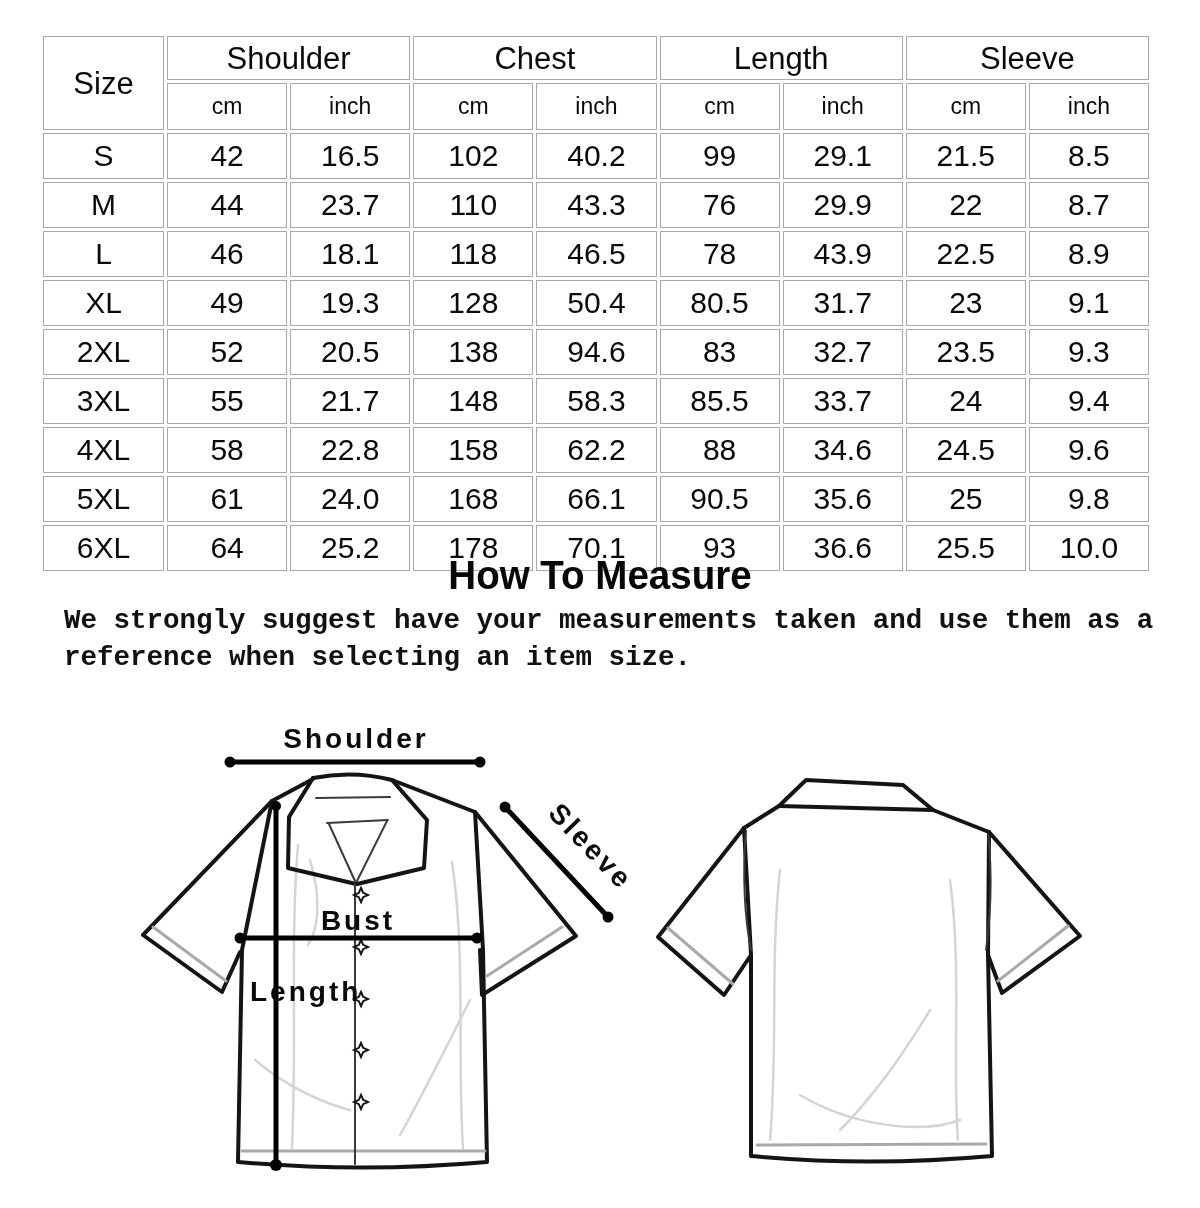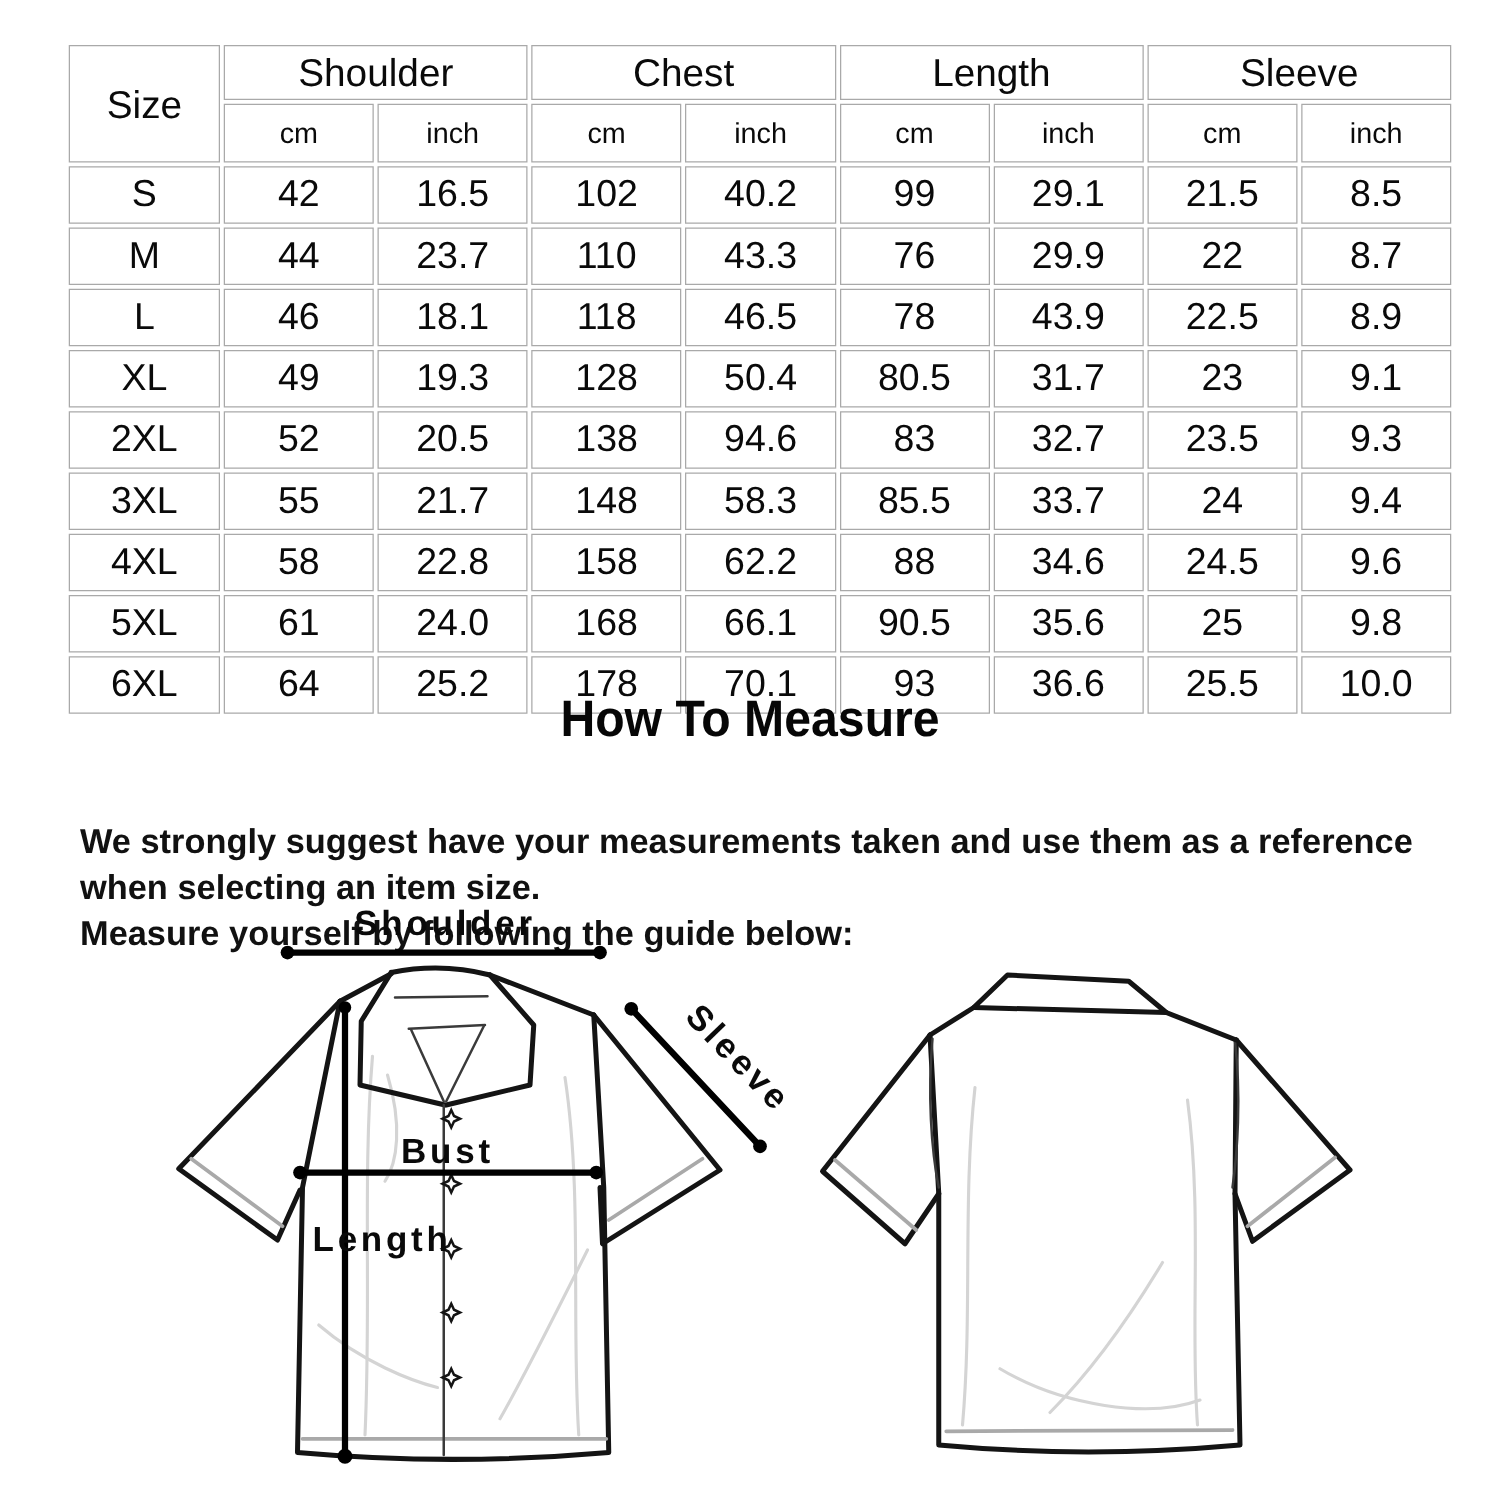--- a/index.html
+++ b/index.html
@@ -1,40 +1,40 @@
 <!DOCTYPE html>
 <html><head>
 <meta charset="utf-8">
 <style>
   html,body{margin:0;padding:0;background:#ffffff;}
   body{width:1200px;height:1208px;position:relative;font-family:"Liberation Sans",sans-serif;color:#000;overflow:hidden;}
 
   
   table.size-chart{
-    position:absolute;left:52px;top:33px;width:1112px;
+    position:absolute;left:40px;top:33px;width:1112px;
     border-collapse:separate;border-spacing:3px;table-layout:fixed;
   }
   table.size-chart th,table.size-chart td{
     border:1px solid #a9a9a9;background:#fff;text-align:center;vertical-align:middle;
     font-weight:400;padding:0;font-size:30px;line-height:1;color:#0a0a0a;
   }
   table.size-chart .group-row th{height:42px;font-size:31px;}
   table.size-chart .unit-row td{height:45px;font-size:23px;}
   table.size-chart .size-head{font-size:31px;}
   table.size-chart tbody td{height:44px;}
 
   
   .howto{
     position:absolute;left:0;top:552px;width:1200px;text-align:center;
     font-size:41px;font-weight:700;letter-spacing:0px;transform:scaleX(0.94);
     color:#060606;
   }
   .instructions{
-    position:absolute;left:64px;top:654px;width:1105px;
-    font-family:Liberation Sans, sans-serif;font-weight:700;font-size:27.5px;line-height:37px;
+    position:absolute;left:64px;top:602px;width:1105px;
+    font-family:Liberation Mono, monospace;font-weight:700;font-size:27.5px;line-height:37px;
     color:#111;
   }
 
   
   .diagram{position:absolute;left:0;top:690px;width:1200px;height:518px;}
   .outline{stroke:#141414;stroke-width:4;fill:none;stroke-linecap:round;stroke-linejoin:round;}
   .thin{stroke:#3a3a3a;stroke-width:2;fill:none;stroke-linecap:round;}
   .stitch{stroke:#a9a9a9;stroke-width:3;fill:none;stroke-linecap:round;}
   .crease{stroke:#d4d4d4;stroke-width:2.5;fill:none;stroke-linecap:round;}
   .measure{stroke:#000;stroke-width:5;fill:none;stroke-linecap:round;}
@@ -176,21 +176,20 @@
         <td>25.5</td>
         <td>10.0</td>
       </tr>
     </tbody>
 </table>
 
 <div class="howto">How To Measure</div>
 
 <div class="instructions">
   <div>We strongly suggest have your measurements taken and use them as a reference when selecting an item size.</div>
-  <div>Measure yourself by following the guide below:</div>
 </div>
 
 <svg class="diagram" viewBox="0 690 1200 518" xmlns="http://www.w3.org/2000/svg">
 
   <g>
 
     <path class="crease" d="M298,845 C290,940 297,1040 292,1148"></path>
     <path class="crease" d="M452,862 C466,955 457,1055 463,1148"></path>
     <path class="crease" d="M310,860 C322,900 318,930 308,945"></path>
     <path class="crease" d="M470,1000 C440,1060 420,1100 400,1135"></path>

